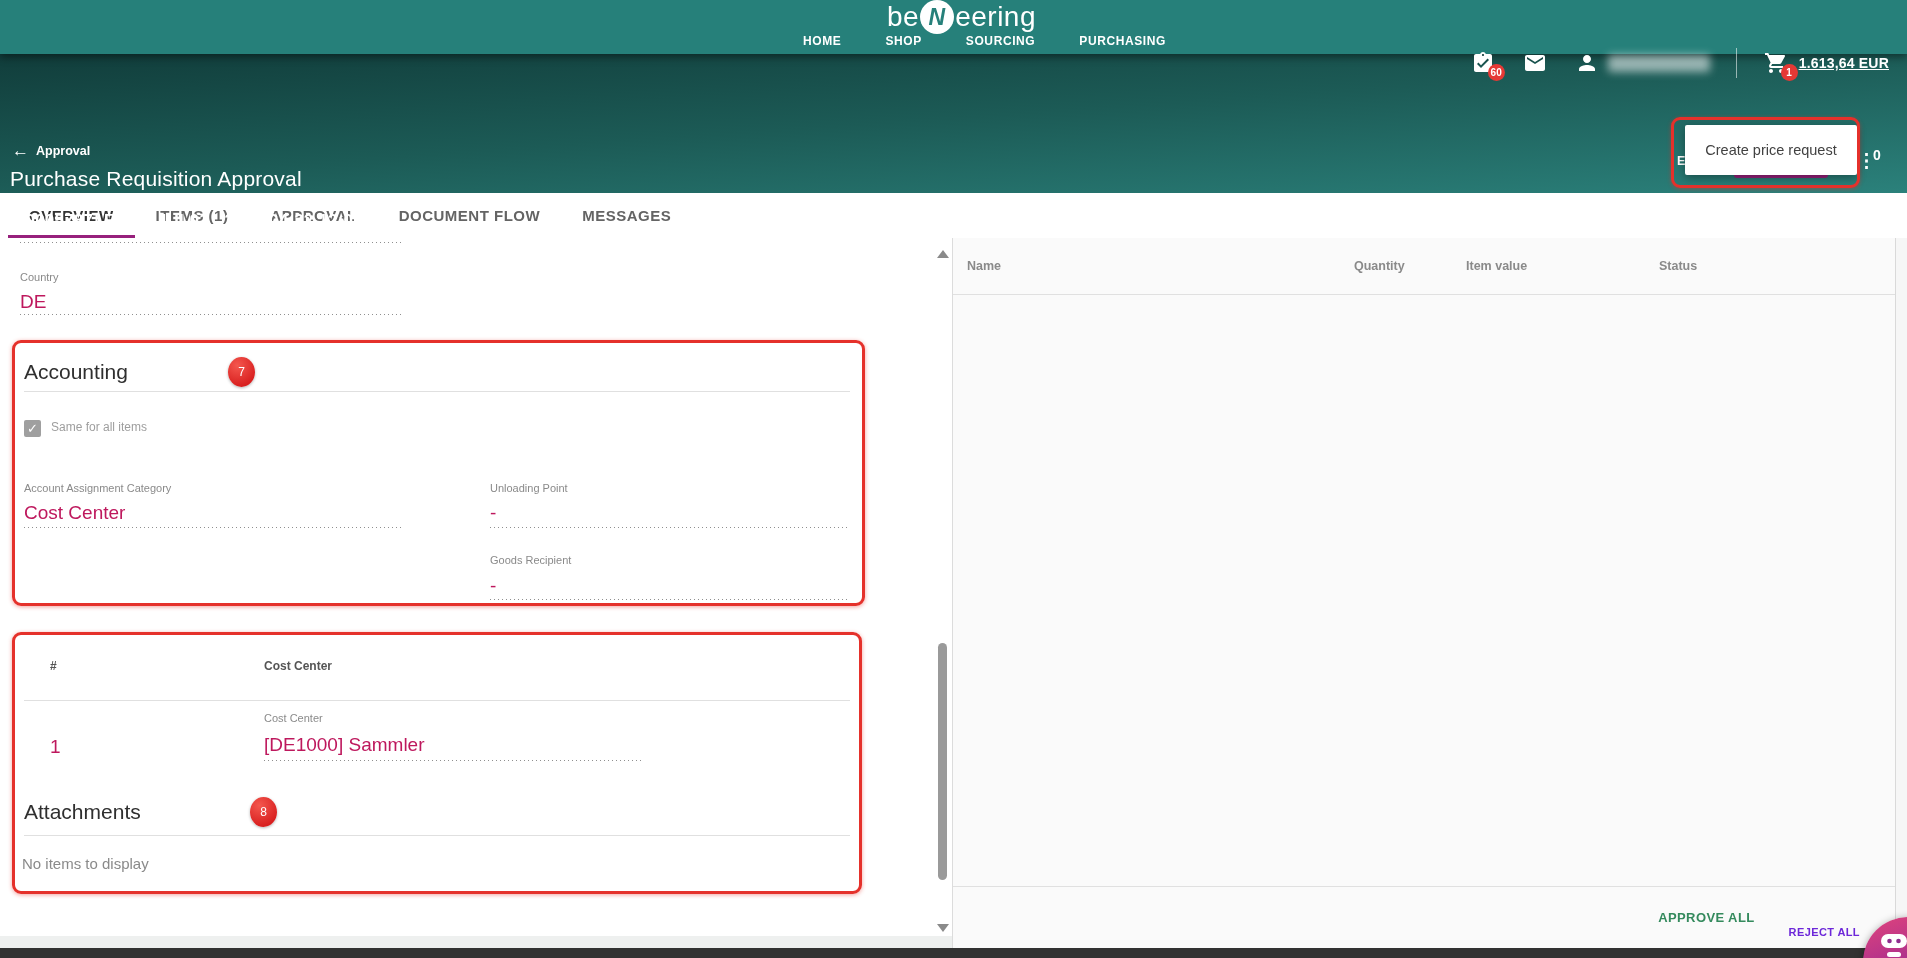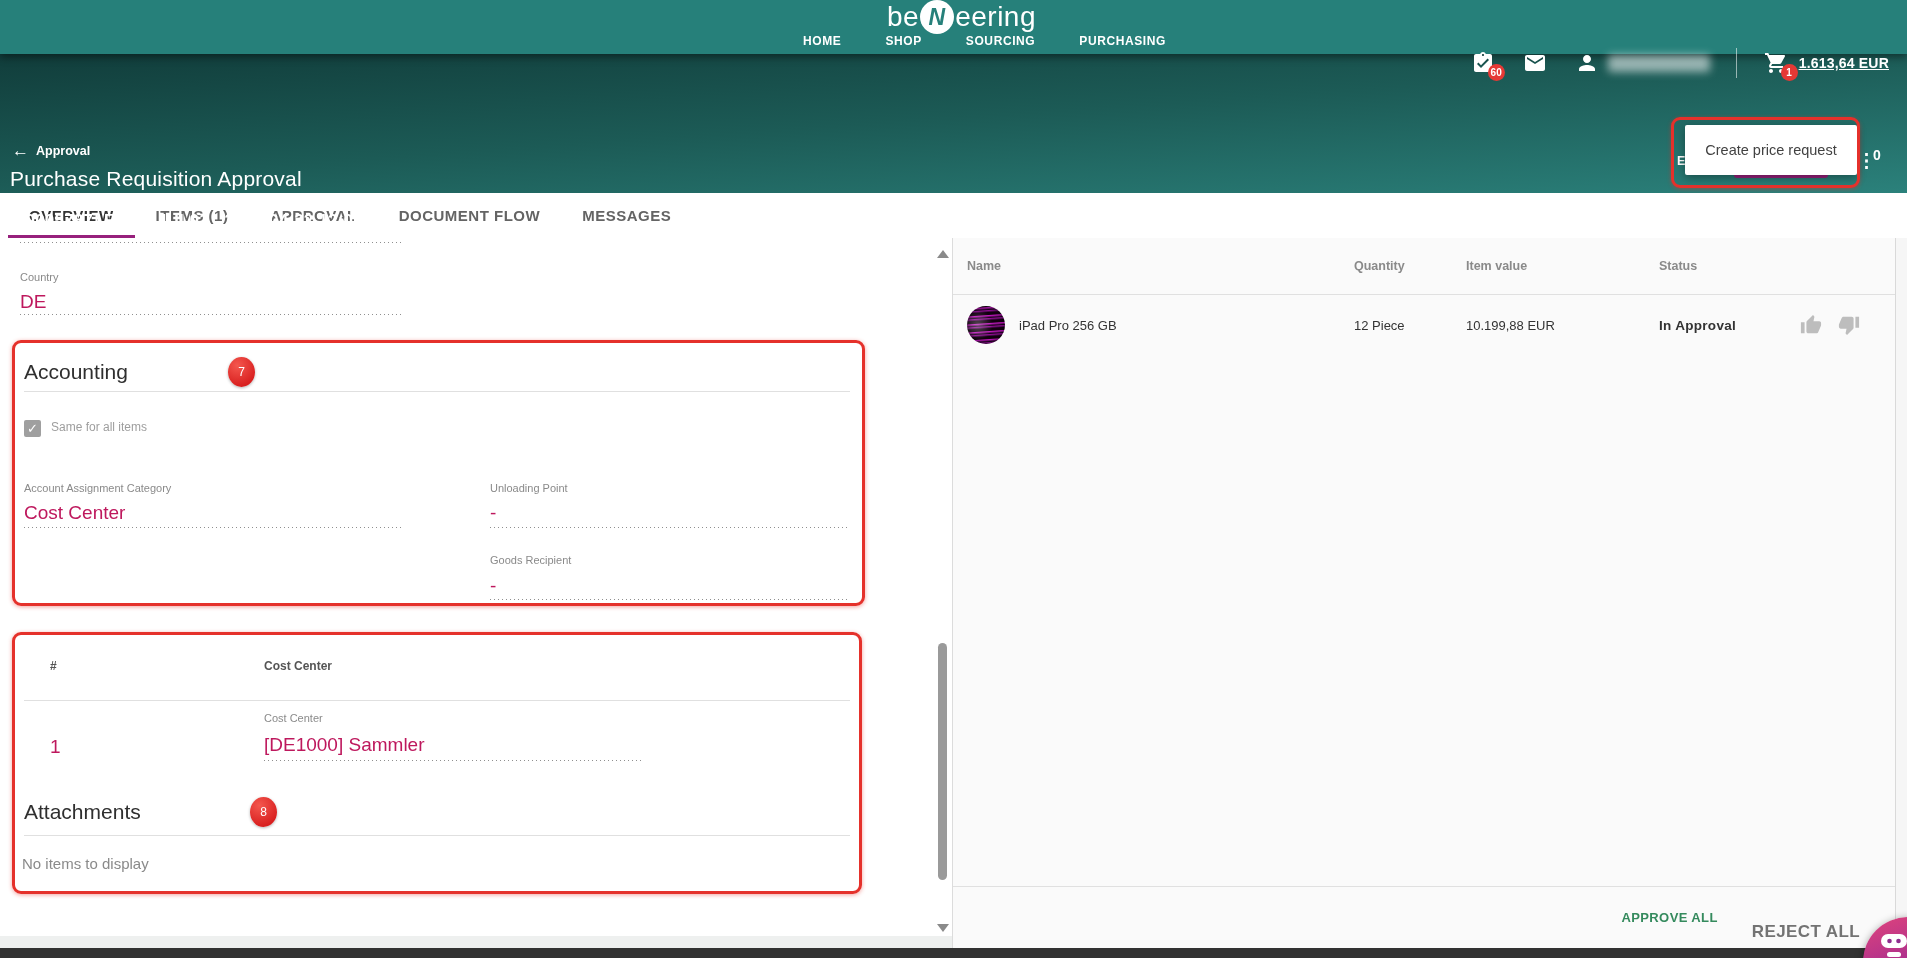--- a/index.html
+++ b/index.html
@@ -128,21 +128,21 @@
       repeating-linear-gradient(176deg, #12000f 0 2px, #c018be 3px, #1a001b 5px, #8e0f92 6px, #0a000a 8px);
     box-shadow:inset 0 0 4px rgba(0,0,0,.6);
   }
   .status-cell { font-weight:700; font-size:13.5px; color:#333; letter-spacing:.3px; }
   .thumbs { display:flex; gap:16px; justify-content:flex-end; }
   .thumb-btn { width:22px; height:22px; cursor:pointer; }
   .thumb-btn svg { width:22px; height:22px; fill:#bdbdbd; }
   .rp-spacer { flex:1; }
   .rp-actions { height:62px; border-top:1px solid #e0e0e0; display:flex; align-items:center; justify-content:flex-end; gap:34px; padding-right:35px; }
   .approve-all { color:#348a5d; font-size:13px; font-weight:700; letter-spacing:.4px; cursor:pointer; }
-  .reject-all { color:#737373; font-size:17px; font-weight:700; letter-spacing:.4px; cursor:pointer;margin-top:28px; }
+  .reject-all { color:#6d28d9; font-size:11px; font-weight:700; letter-spacing:.4px; cursor:pointer;margin-top:28px; }
   .rp-totals { height:64px; border-top:1px solid #e0e0e0; display:flex; align-items:center; justify-content:space-between; padding:0 35px 0 18px; }
   .items-count { font-size:15px; color:#333; }
   .total-value { font-size:16px; color:#2d2d3a; }
 
   
   .bottom-bar { position:absolute; left:0; top:948px; width:100%; height:10px; background:#323232; z-index:30; }
   .chat-bubble {
     position:absolute; left:1863px; top:917px; width:90px; height:90px; border-radius:50%;
     background:linear-gradient(160deg, #e0447c 0%, #a62d8f 55%, #7b2d8b 100%);
     z-index:31; cursor:pointer; box-shadow:0 2px 8px rgba(0,0,0,.4);
@@ -282,41 +282,20 @@
 
   <div class="right-panel">
     <div class="rp-grid rp-header">
       <div class="col">Name</div>
       <div class="col">Quantity</div>
       <div class="col">Item value</div>
       <div class="col">Status</div>
       <div class="col"></div>
     </div>
 
-    <div class="rp-grid rp-row">
-      <div class="cell name-cell">
-        <div class="prod-thumb"></div>
-        <span>iPad Pro 256 GB</span>
-      </div>
-      <div class="cell">12 Piece</div>
-      <div class="cell">10.199,88 EUR</div>
-      <div class="cell status-cell">In Approval</div>
-      <div class="thumbs">
-        <span class="thumb-btn">
-          <svg viewBox="0 0 24 24">
-              <path d="M1 21h4V9H1v12zM23 10c0-1.1-.9-2-2-2h-6.31l.95-4.57.03-.32c0-.41-.17-.79-.44-1.06L14.17 1 7.59 7.59C7.22 7.95 7 8.45 7 9v10c0 1.1.9 2 2 2h9c.83 0 1.54-.5 1.84-1.22l3.02-7.05c.09-.23.14-.47.14-.73v-2z"></path>
-            </svg>
-        </span>
-        <span class="thumb-btn">
-          <svg viewBox="0 0 24 24" style="transform:rotate(180deg)">
-              <path d="M1 21h4V9H1v12zM23 10c0-1.1-.9-2-2-2h-6.31l.95-4.57.03-.32c0-.41-.17-.79-.44-1.06L14.17 1 7.59 7.59C7.22 7.95 7 8.45 7 9v10c0 1.1.9 2 2 2h9c.83 0 1.54-.5 1.84-1.22l3.02-7.05c.09-.23.14-.47.14-.73v-2z"></path>
-            </svg>
-        </span>
-      </div>
-    </div>
 
     <div class="rp-spacer"></div>
 
     <div class="rp-actions">
       <span class="approve-all">APPROVE ALL</span>
       <span class="reject-all">REJECT ALL</span>
     </div>
   </div>
 
   <div class="right-scroll"></div>

